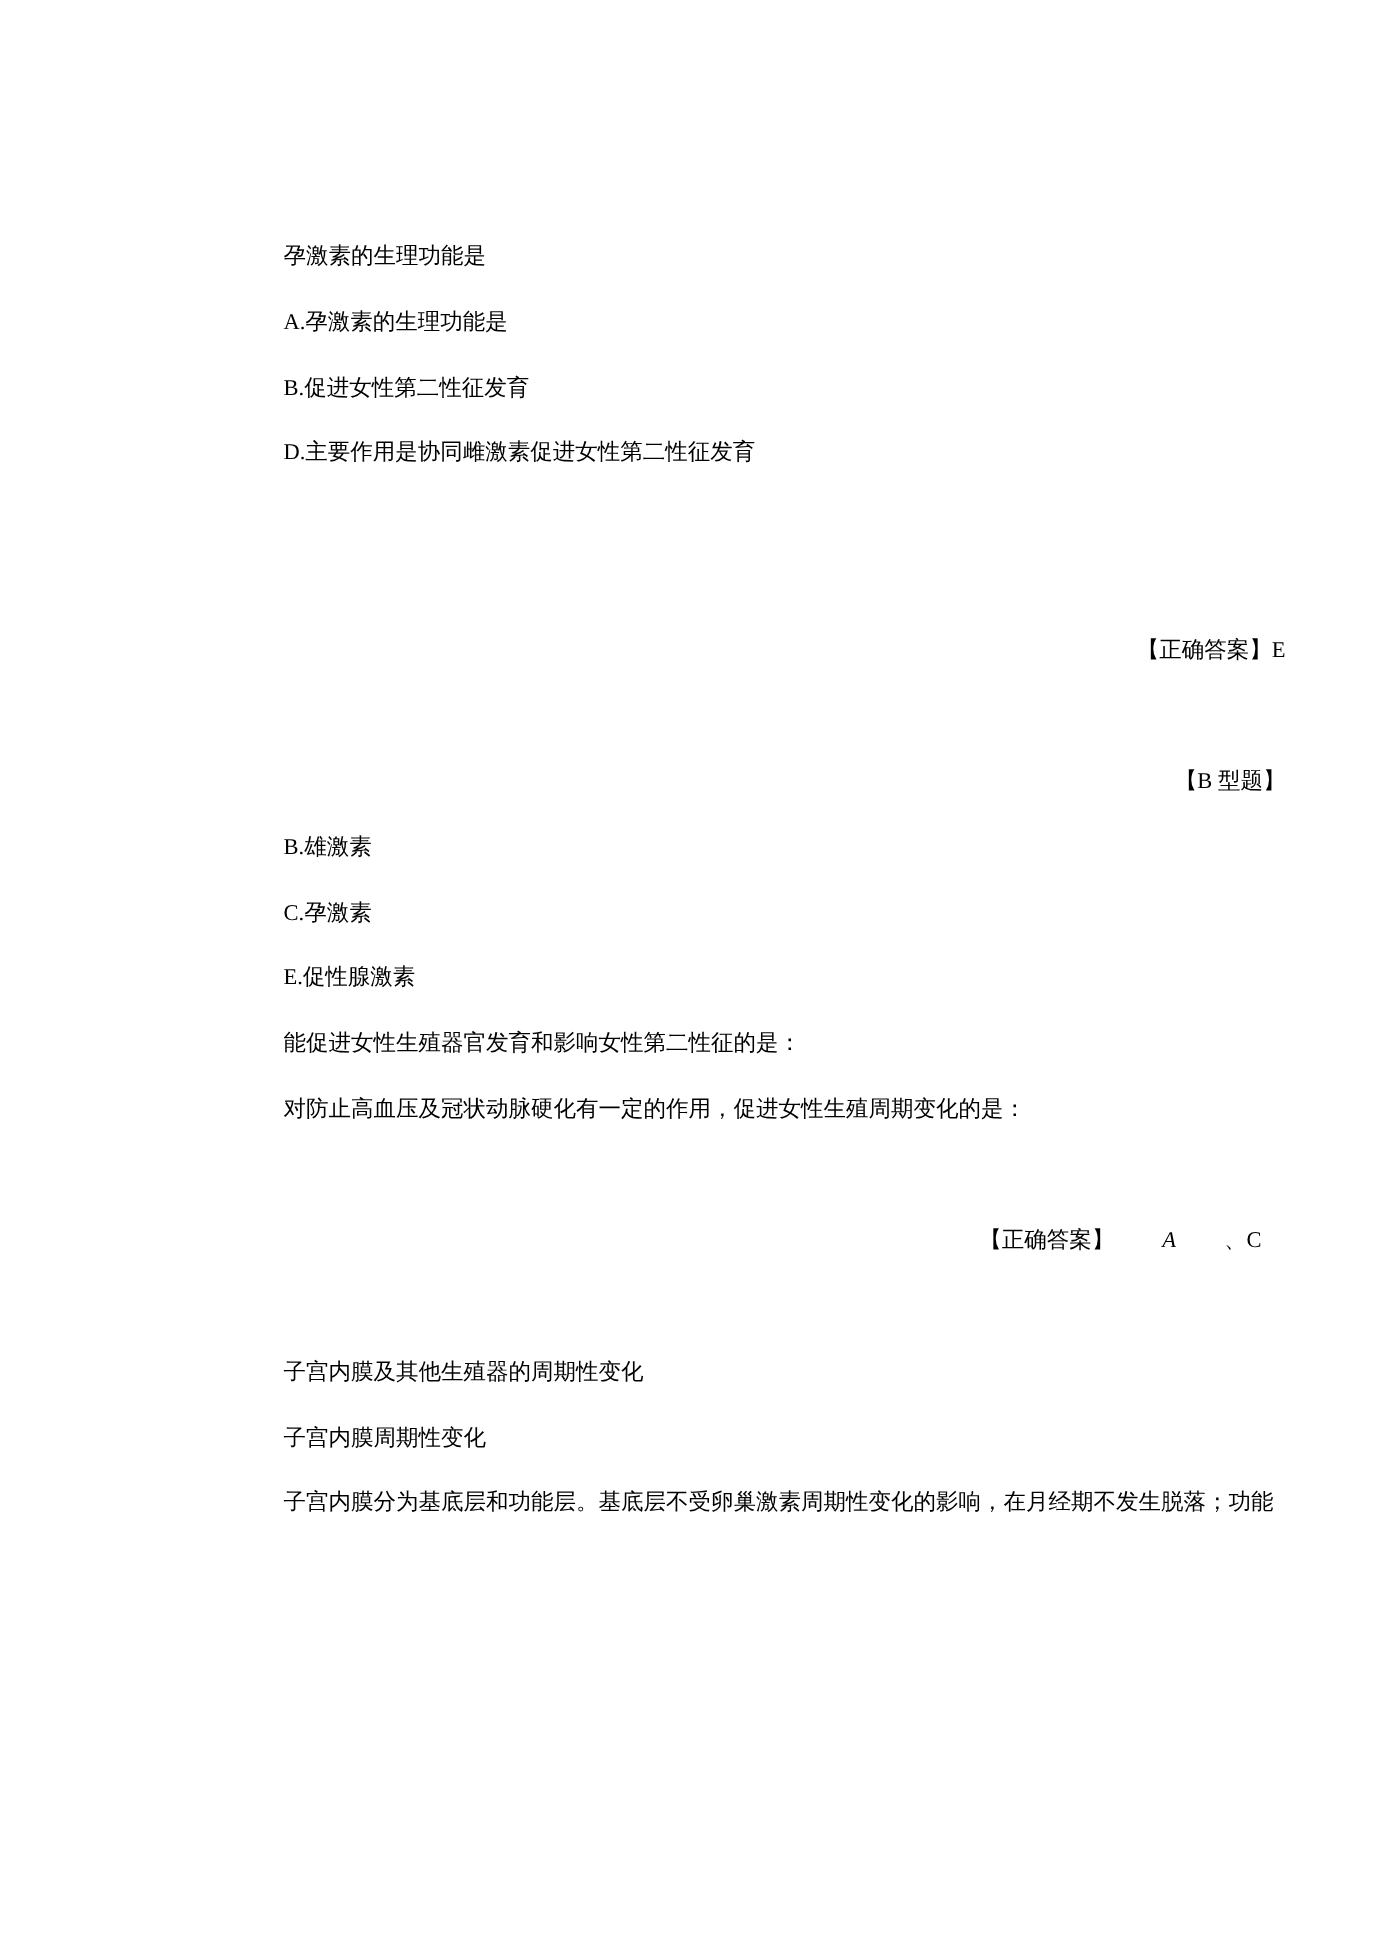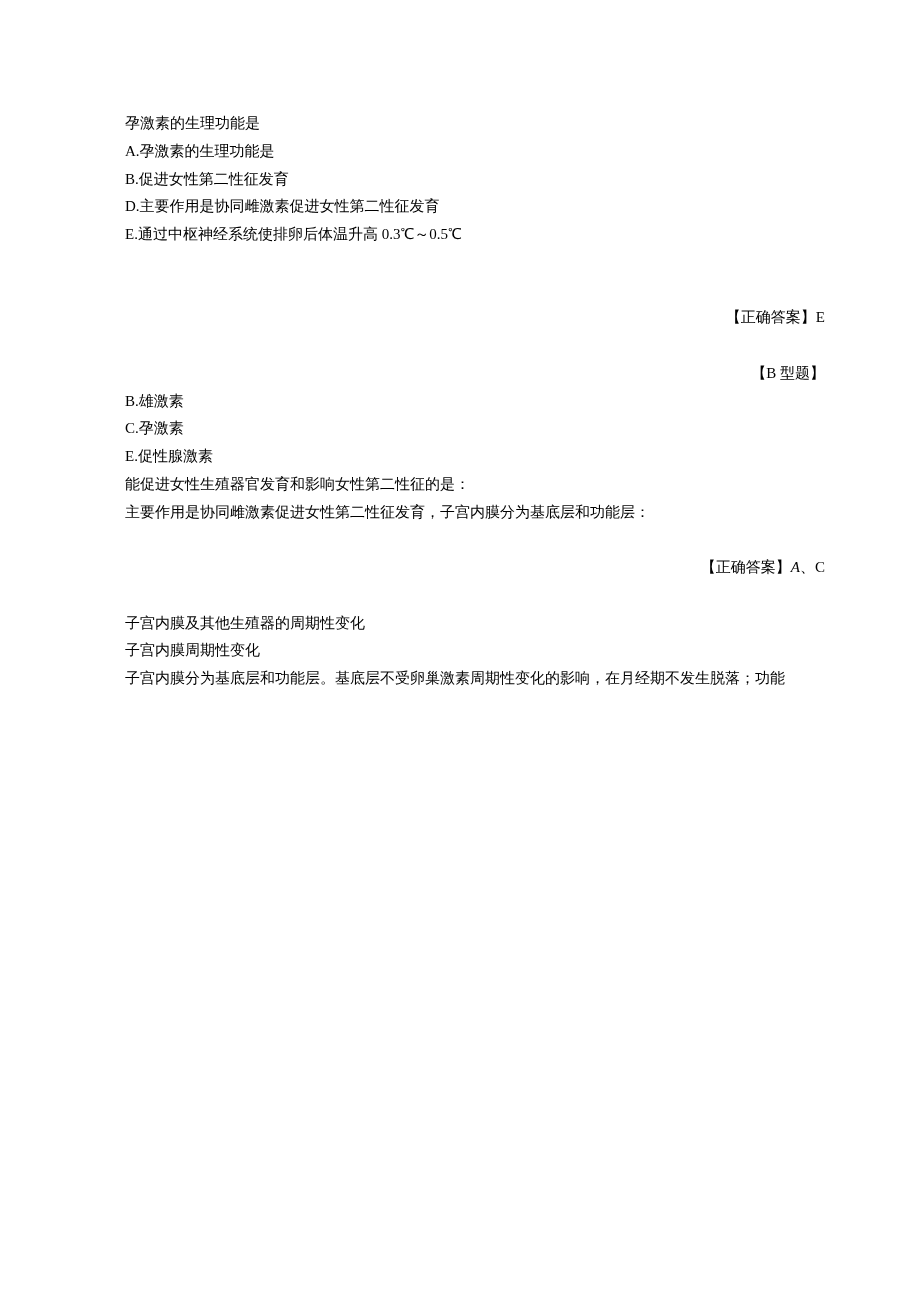--- a/index.html
+++ b/index.html
@@ -1,16 +1,16 @@
 <!DOCTYPE html>
 <html><head>
   <meta charset="utf-8">
   <style>
     * {
-      margin: 0;
+      margin: 16px;
       padding: 0;
       box-sizing: border-box;
     }
     body {
       width: 920px;
       height: 1301px;
       background: #ffffff;
       font-family: "SimSun", "宋体", serif;
       font-size: 15px;
       line-height: 1.85;
@@ -40,35 +40,34 @@
   </style>
 </head>
 <body>
 
 <div class="content">
 
   <div class="line indent1">孕激素的生理功能是</div>
   <div class="line indent1">A.孕激素的生理功能是</div>
   <div class="line indent1">B.促进女性第二性征发育</div>
   <div class="line indent1">D.主要作用是协同雌激素促进女性第二性征发育</div>
-  <div class="line indent1">E.通过中枢神经系统使排卵后体温升高 0.3℃～0.5℃</div>
 
   <div class="spacer"></div>
   <div class="spacer"></div>
 
   <div class="line indent2">【正确答案】E</div>
 
   <div class="spacer"></div>
 
   <div class="line indent2">【B 型题】</div>
   <div class="line indent1">B.雄激素</div>
   <div class="line indent1">C.孕激素</div>
   <div class="line indent1">E.促性腺激素</div>
   <div class="line indent1">能促进女性生殖器官发育和影响女性第二性征的是：</div>
-  <div class="line indent1">主要作用是协同雌激素促进女性第二性征发育，子宫内膜分为基底层和功能层：</div>
+  <div class="line indent1">对防止高血压及冠状动脉硬化有一定的作用，促进女性生殖周期变化的是：</div>
 
   <div class="spacer"></div>
 
   <div class="line indent2"><span>【正确答案】</span><span class="italic">A</span><span>、C</span></div>
 
   <div class="spacer"></div>
 
   <div class="line indent1">子宫内膜及其他生殖器的周期性变化</div>
   <div class="line indent1">子宫内膜周期性变化</div>
   <div class="line indent1">子宫内膜分为基底层和功能层。基底层不受卵巢激素周期性变化的影响，在月经期不发生脱落；功能</div>

